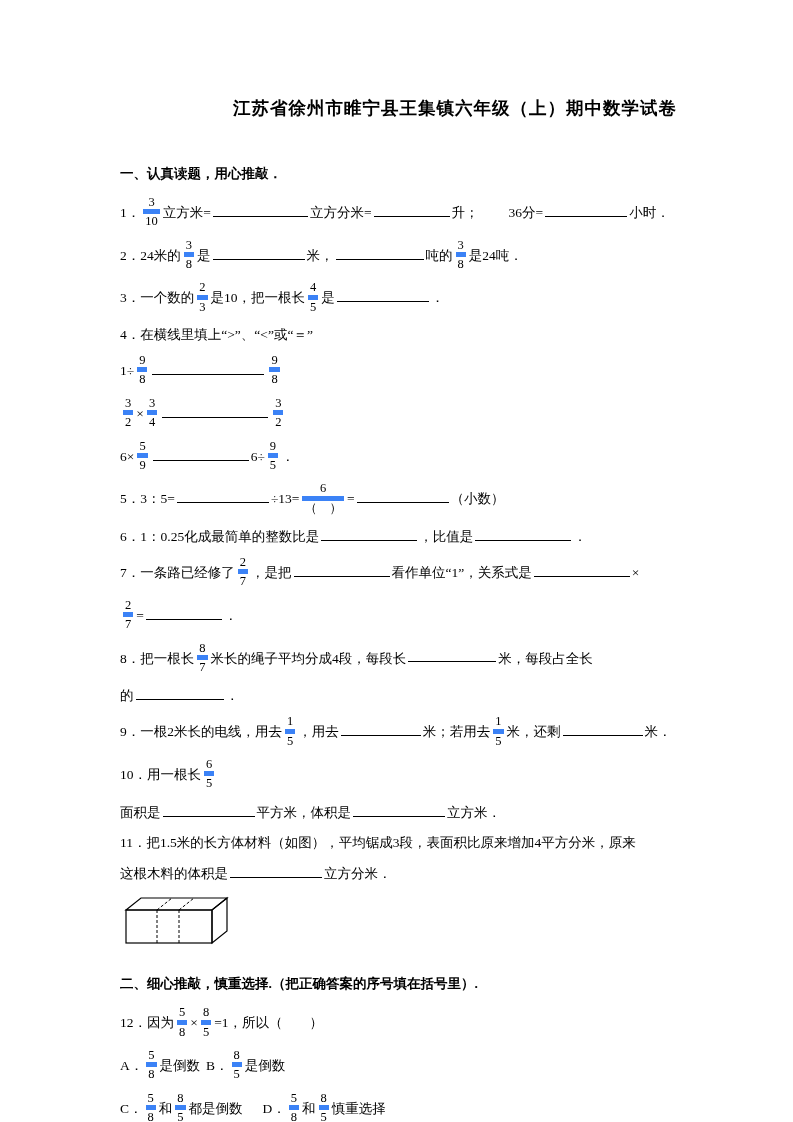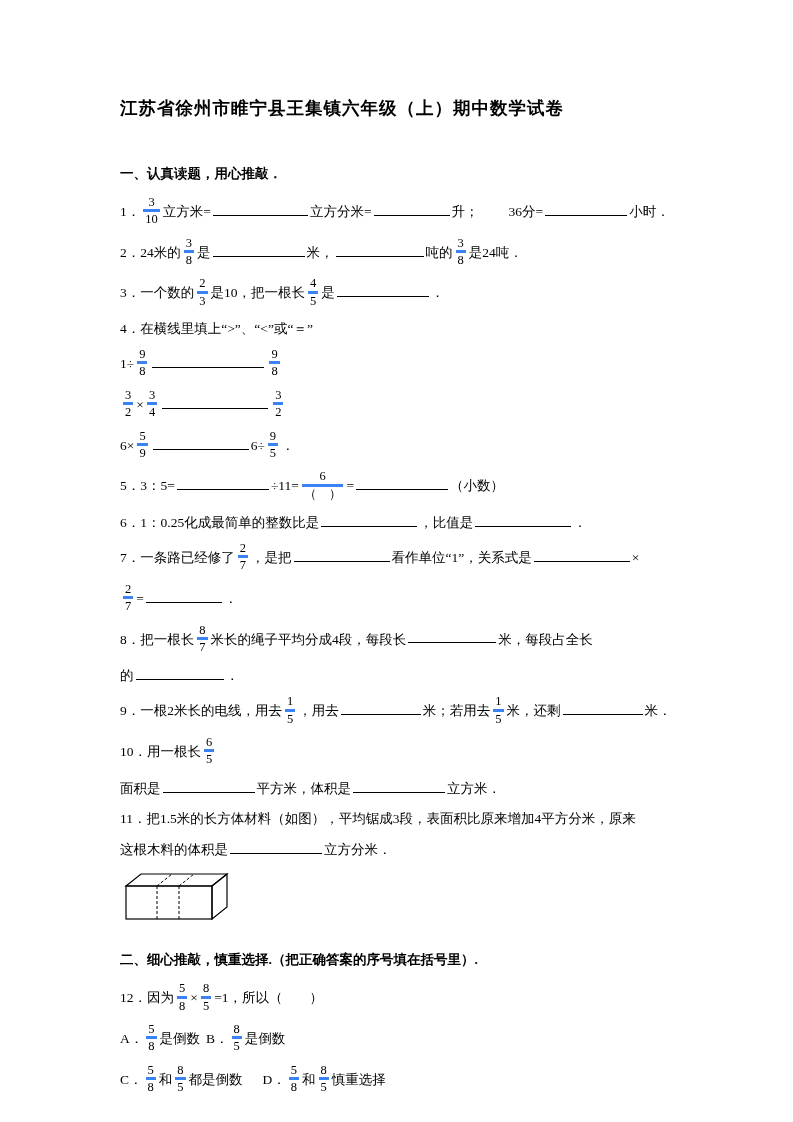--- a/index.html
+++ b/index.html
@@ -15,21 +15,21 @@
     min-height: 1122px;
     background: #ffffff;
     padding: 96px 116px 30px 120px;
     font-family: "Liberation Serif", "DejaVu Serif", serif;
     font-size: 13.5px;
     color: #000000;
   }
   .title {
     font-size: 17.5px;
     font-weight: bold;
-    text-align: left;
+    text-align: right;
     margin: 0 0 44px 0;
     letter-spacing: 1px;
   }
   .doc .line {
     margin-bottom: 9px;
     line-height: 1.55;
     min-height: 20px;
   }
   .doc .line.section {
     font-weight: bold;
@@ -46,21 +46,21 @@
     flex-direction: column;
     align-items: center;
     vertical-align: middle;
     margin: 0 3px;
     line-height: 1.15;
     font-size: 12.5px;
     position: relative;
     top: -2px;
   }
   .frac .num { display: block; padding: 0 2px; text-align: center; }
-  .frac .den { display: block; border-top: 3px solid #3b82f6; padding: 0 2px; text-align: center; }
+  .frac .den { display: block; border-top: 5px solid #3b82f6; padding: 0 2px; text-align: center; }
   .blank {
     display: inline-block;
     border-bottom: 1px solid #000;
     height: 15px;
     vertical-align: baseline;
     margin: 0 2px;
   }
   .gap { display: inline-block; height: 1px; }
   .figure-wrap { display: inline-block; margin-left: 2px; }
 </style>
@@ -107,21 +107,21 @@
           <span class="num">3</span>
           <span class="den">2</span>
         </span></div>
       <div class="line"><span class="txt">6×</span><span class="frac">
           <span class="num">5</span>
           <span class="den">9</span>
         </span><span class="blank" style="width: 96px;"></span><span class="txt">6÷</span><span class="frac">
           <span class="num">9</span>
           <span class="den">5</span>
         </span><span class="txt">．</span></div>
-      <div class="line"><span class="txt">5．3：5=</span><span class="blank" style="width: 92px;"></span><span class="txt">÷11=</span><span class="frac">
+      <div class="line"><span class="txt">5．3：5=</span><span class="blank" style="width: 92px;"></span><span class="txt">÷13=</span><span class="frac">
           <span class="num">6</span>
           <span class="den">（　）</span>
         </span><span class="txt">=</span><span class="blank" style="width: 92px;"></span><span class="txt">（小数）</span></div>
       <div class="line"><span class="txt">6．1：0.25化成最简单的整数比是</span><span class="blank" style="width: 96px;"></span><span class="txt">，比值是</span><span class="blank" style="width: 96px;"></span><span class="txt">．</span></div>
       <div class="line"><span class="txt">7．一条路已经修了</span><span class="frac">
           <span class="num">2</span>
           <span class="den">7</span>
         </span><span class="txt">，是把</span><span class="blank" style="width: 96px;"></span><span class="txt">看作单位“1”，关系式是</span><span class="blank" style="width: 96px;"></span><span class="txt">×</span></div>
       <div class="line"><span class="frac">
           <span class="num">2</span>

